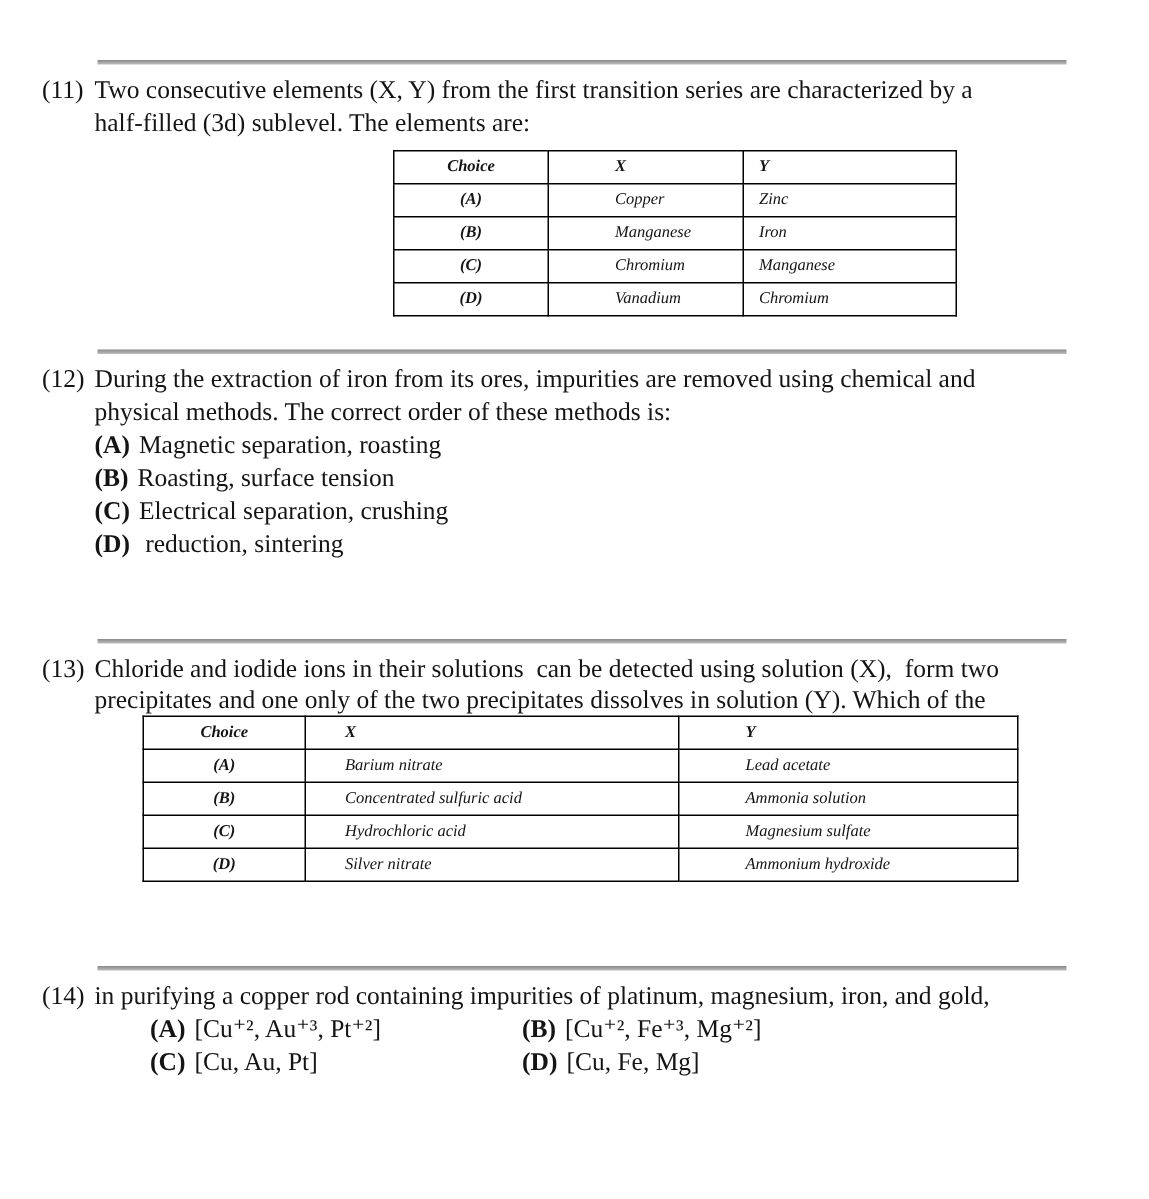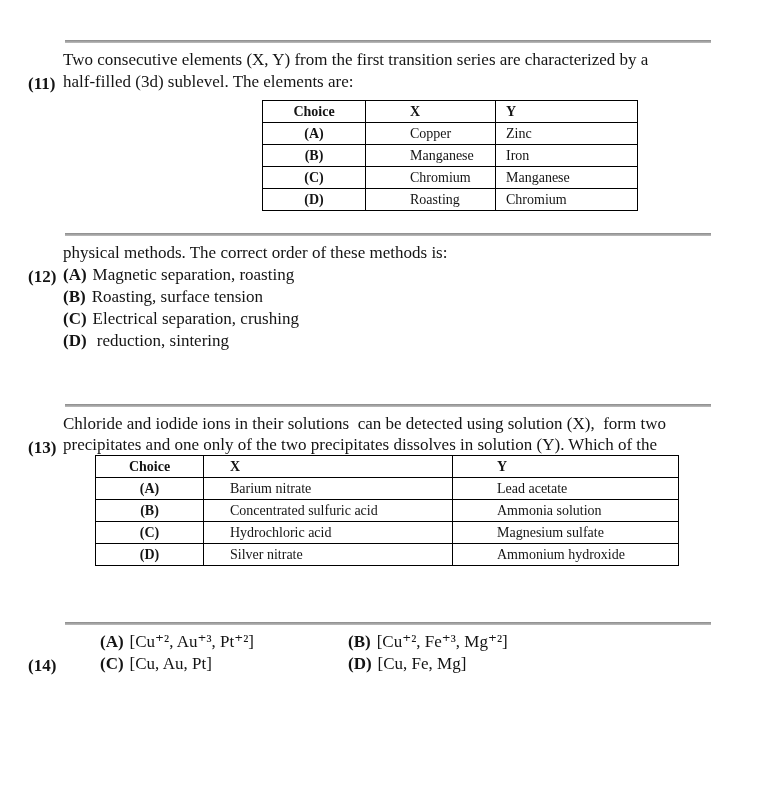--- a/index.html
+++ b/index.html
@@ -9,30 +9,30 @@
     font-size:17px;color:#141414;
   }
   .divider{height:3px;width:646px;margin-left:65px;
     background:linear-gradient(#8a8a8a,#bdbdbd);}
   #divider-1{margin-top:40px;}
   #divider-2{margin-top:22px;}
   #divider-3{margin-top:52px;}
   #divider-4{margin-top:56px;}
 
   .q-body{position:relative;margin-left:28px;padding-left:35px;margin-top:6px;}
-  .q-num{position:absolute;left:0;top:0;font-weight:bold;line-height:22px;margin-top:24px;}
+  .q-num{position:absolute;left:0;top:0;font-weight:normal;line-height:22px;}
   .q-line{line-height:22px;white-space:pre;}
   .q13 .q-line{line-height:21px;}
   .opt-label{font-weight:bold;margin-right:6px;}
   .opt-text{white-space:pre;}
 
   table.choices-table{border-collapse:collapse;margin-top:7px;}
   #table-13{margin-top:0;}
   th,td{border:1.5px solid #000;box-sizing:border-box;height:22px;
-    line-height:21px;padding:0;font-size:14px;font-weight:normal;vertical-align:middle;}
+    line-height:21px;padding:0;font-size:11px;font-weight:normal;vertical-align:middle;font-style:italic;}
   th{font-weight:bold;text-align:left;}
   .cell-choice{text-align:center;font-weight:bold;}
   #table-11{margin-left:262px;}
   #table-11 .col-choice{width:103px;}
   #table-11 .col-x{width:130px;}
   #table-11 .col-y{width:142px;}
   #table-11 .cell-x{padding-left:44px;}
   #table-11 .cell-y{padding-left:10px;}
   #table-13{margin-left:95px;}
   #table-13 .col-choice{width:108px;}
@@ -76,32 +76,33 @@
           <td class="cell-x">Manganese</td>
           <td class="cell-y">Iron</td>
         </tr>
         <tr>
           <td class="cell-choice">(C)</td>
           <td class="cell-x">Chromium</td>
           <td class="cell-y">Manganese</td>
         </tr>
         <tr>
           <td class="cell-choice">(D)</td>
-          <td class="cell-x">Roasting</td>
+          <td class="cell-x">Vanadium</td>
           <td class="cell-y">Chromium</td>
         </tr>
       </tbody>
     </table>
   </section>
 
   <div class="divider" id="divider-2"></div>
 
   <section class="question q12">
     <div class="q-body">
       <span class="q-num">(12)</span>
+      <div class="q-line">During the extraction of iron from its ores, impurities are removed using chemical and</div>
       <div class="q-line">physical methods. The correct order of these methods is:</div>
       <div class="q-line"><span class="opt-label">(A)</span><span class="opt-text">Magnetic separation, roasting</span></div>
       <div class="q-line"><span class="opt-label">(B)</span><span class="opt-text">Roasting, surface tension</span></div>
       <div class="q-line"><span class="opt-label">(C)</span><span class="opt-text">Electrical separation, crushing</span></div>
       <div class="q-line"><span class="opt-label">(D)</span><span class="opt-text"> reduction, sintering</span></div>
     </div>
   </section>
 
   <div class="divider" id="divider-3"></div>
 
@@ -142,20 +143,21 @@
         </tr>
       </tbody>
     </table>
   </section>
 
   <div class="divider" id="divider-4"></div>
 
   <section class="question q14">
     <div class="q-body">
       <span class="q-num">(14)</span>
+      <div class="q-line">in purifying a copper rod containing impurities of platinum, magnesium, iron, and gold,</div>
     </div>
     <div class="q14-options">
       <div class="q-opt"><span class="opt-label">(A)</span><span class="opt-text">[Cu⁺², Au⁺³, Pt⁺²]</span></div>
       <div class="q-opt"><span class="opt-label">(B)</span><span class="opt-text">[Cu⁺², Fe⁺³, Mg⁺²]</span></div>
       <div class="q-opt"><span class="opt-label">(C)</span><span class="opt-text">[Cu, Au, Pt]</span></div>
       <div class="q-opt"><span class="opt-label">(D)</span><span class="opt-text">[Cu, Fe, Mg]</span></div>
     </div>
   </section>
 
 </div>

